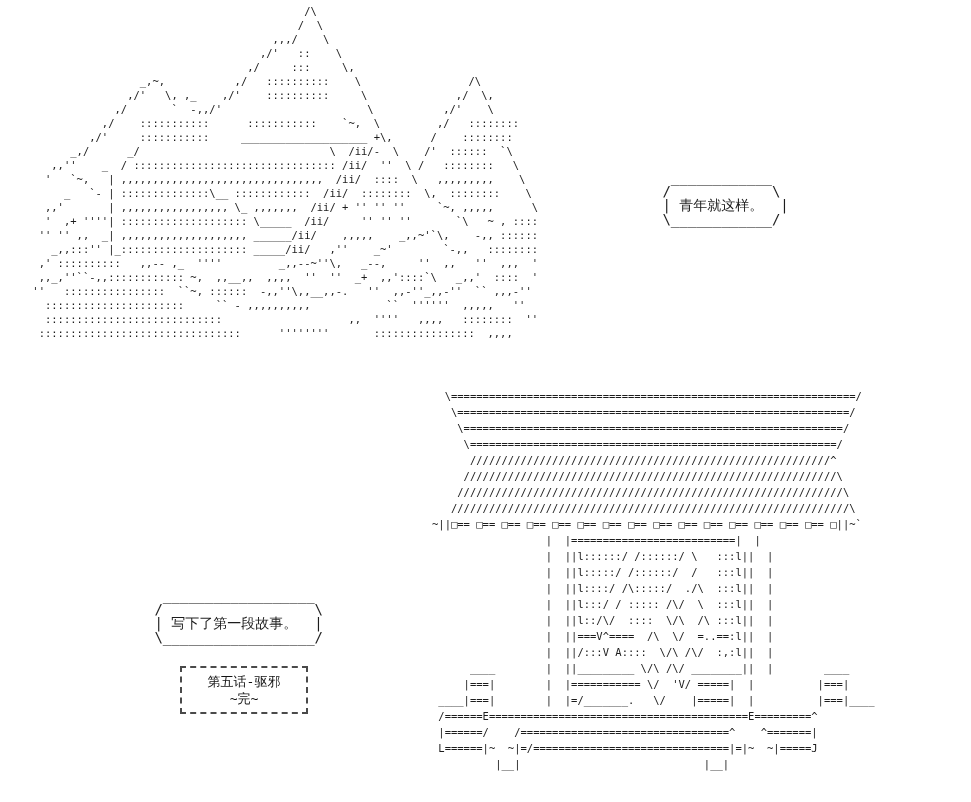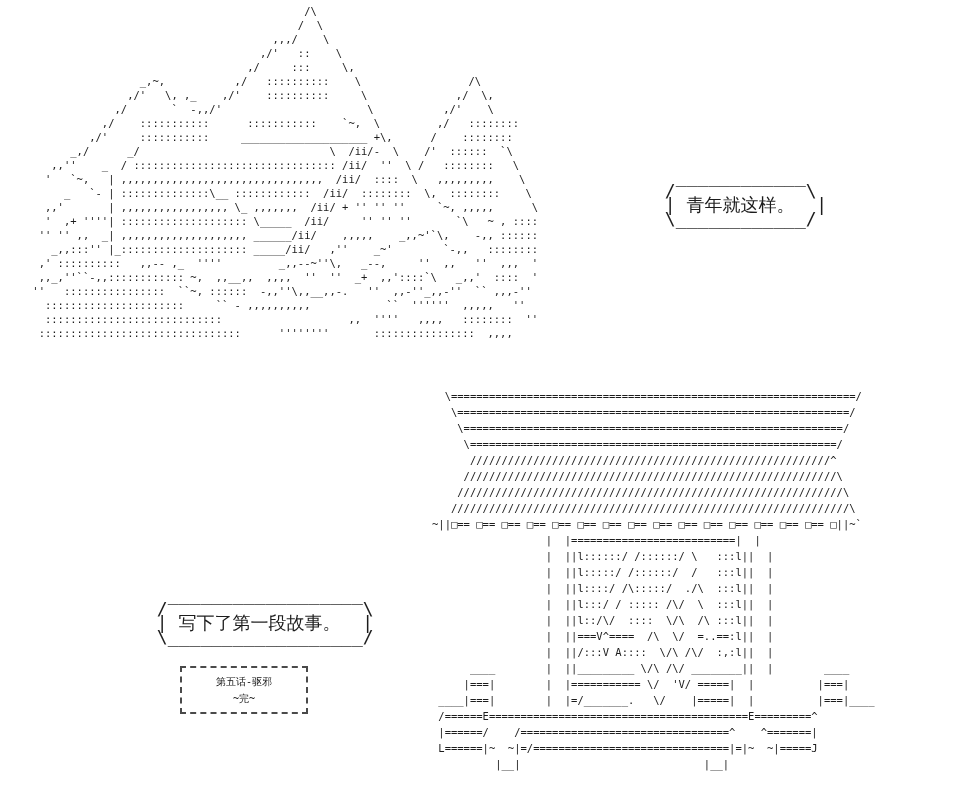--- a/index.html
+++ b/index.html
@@ -13,32 +13,32 @@
   }
   pre.aa {
     position: absolute;
     margin: 0;
     font-family: "DejaVu Sans Mono", monospace;
     color: #1c1c1c;
     white-space: pre;
   }
   #mountain { left: 26px; top: 4px; font-size: 10.5px; line-height: 14px; }
   #shrine   { left: 432px; top: 388px; font-size: 10.5px; line-height: 16px; }
-  .bubble   { font-size: 18px; line-height: 14px; color: #111; }
+  .bubble   { font-size: 14px; line-height: 14px; color: #111; }
   #bubble-youth { left: 654px; top: 170px; }
   #bubble-story { left: 146px; top: 588px; }
   #chapter-box {
     position: absolute;
     left: 180px; top: 666px;
     width: 118px;
     border: 2px dashed #4a4a4a;
     padding: 5px 3px;
     text-align: center;
     font-family: "DejaVu Sans Mono", monospace;
-    font-size: 10px;
+    font-size: 13px;
     line-height: 17px;
     color: #111;
     background: #ffffff;
   }
 </style>
 </head>
 <body>
 
 <div class="stage">
 

